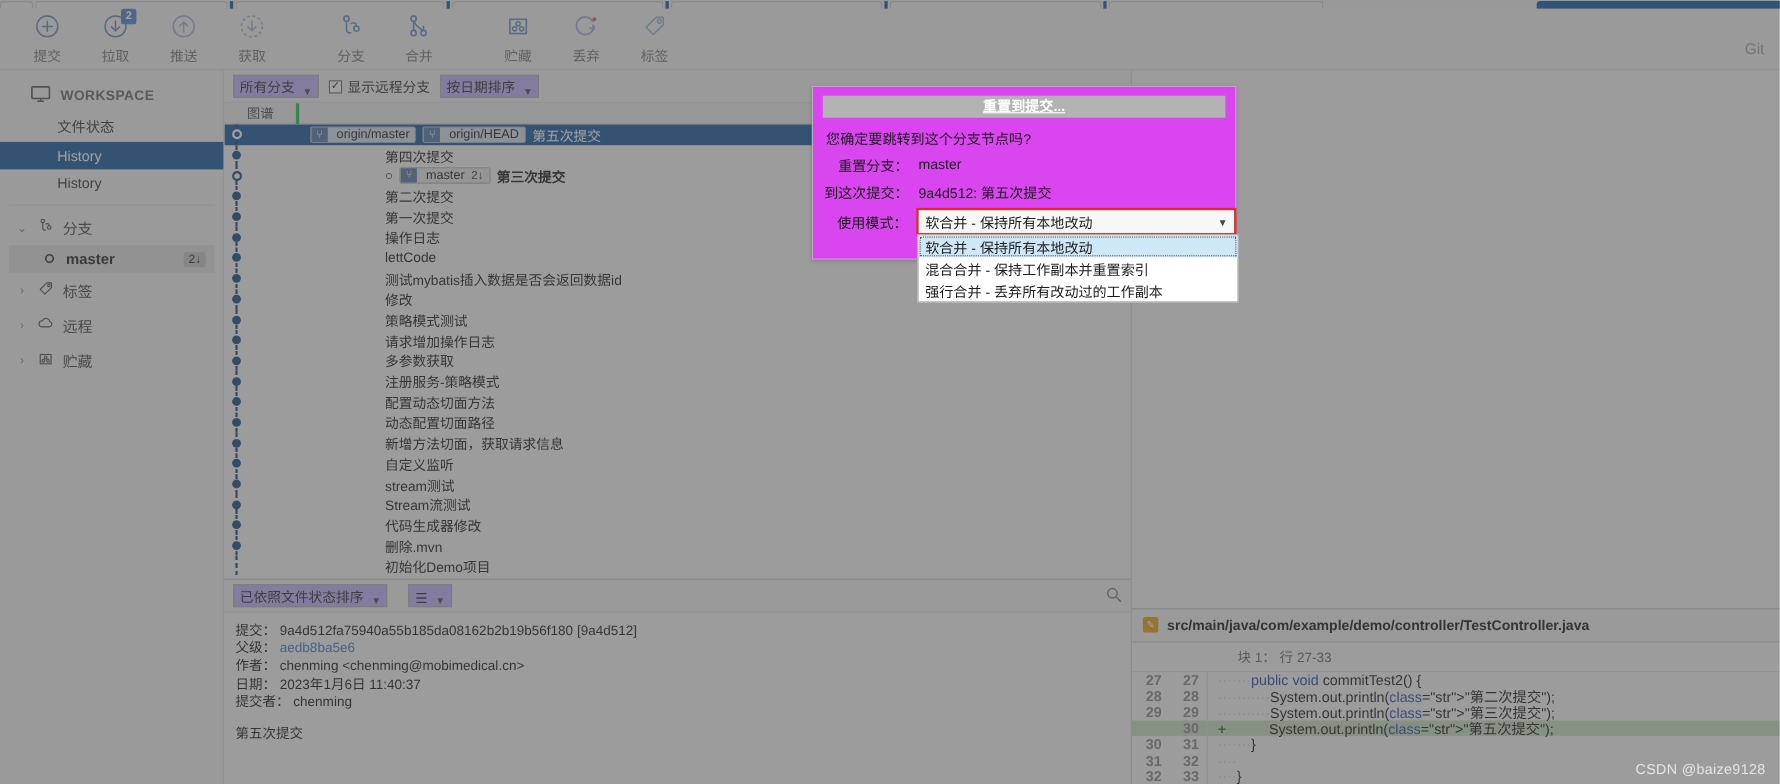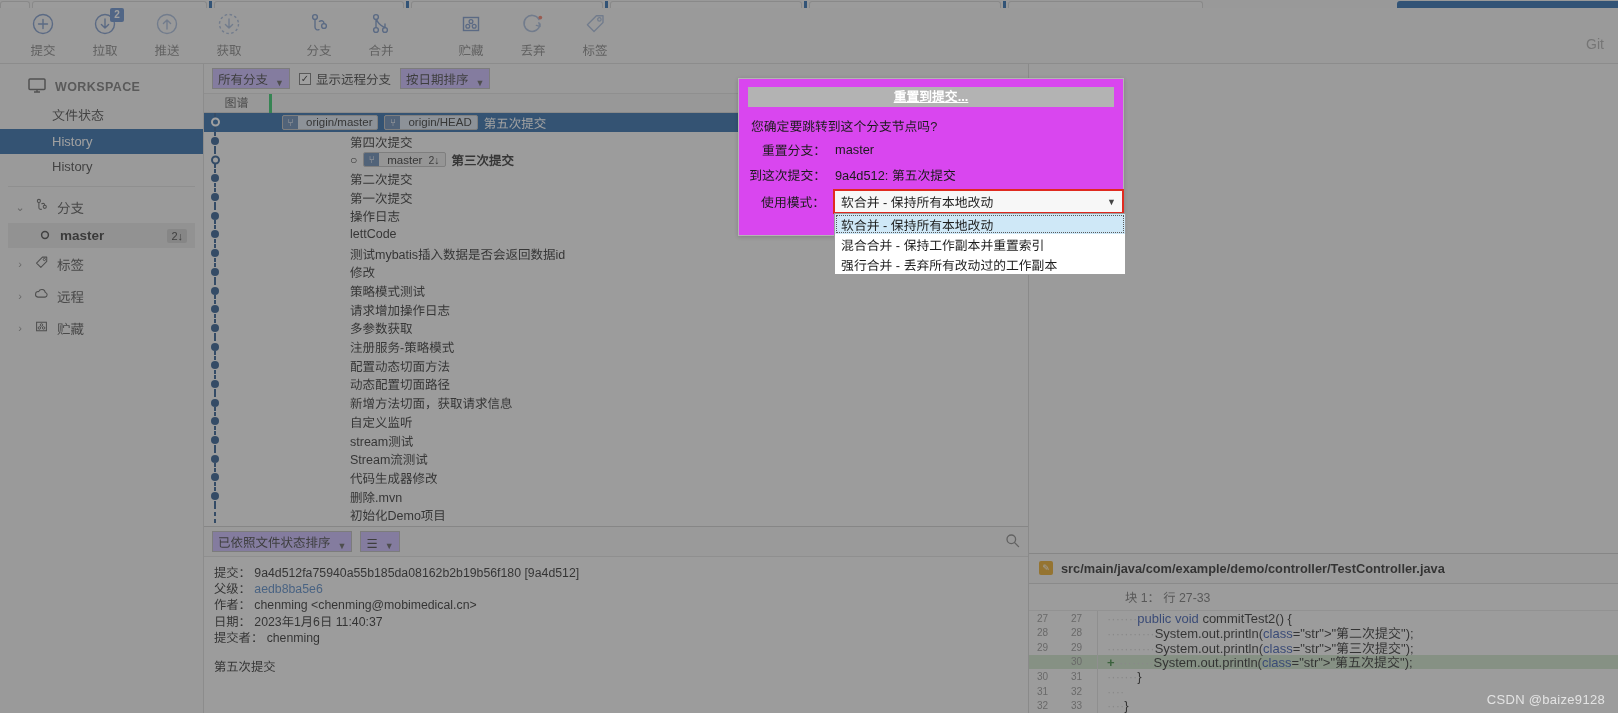--- a/index.html
+++ b/index.html
@@ -144,21 +144,21 @@
   }
   .reftag .ahead { color: #333; font-size: 10.5px; padding-left:2px;}
   .crow.sel .reftag { background: #d7e2ee; }
   .bold { font-weight: bold; }
   .headmark { color: #111; font-weight: bold; font-size: 12px; }
 
   
   .detailbar {
     height: 31px; background: #f3f3f3; border-top: 1px solid #c9c9c9;
     border-bottom: 1px solid #dcdcdc; display: flex; align-items: center;
-    gap: 8px; padding: 0 8px; position: relative;
+    gap: 19px; padding: 0 8px; position: relative;
   }
   .detailbar .srch { margin-left: auto; color: #7d7d7d; }
   .detailbody {
     flex: 0 0 156px; background: #f7f7f7; padding: 8px 10px;
     font-size: 12.3px; color: #1c1c1c; line-height: 1.32;
   }
   .detailbody .k { color: #1c1c1c; }
   .detailbody .lnk { color: #4a7fc1; }
   .detailbody .msg { margin-top: 13px; }
 
@@ -179,22 +179,22 @@
     display: inline-flex; align-items: center; justify-content: center;
     color: #fff; font-size: 9px;
   }
   .hunkhdr {
     padding: 4px 12px 4px 96px; font-family: "Liberation Sans", sans-serif;
     font-size: 12.3px; color: #6a6a6a; border-bottom: 1px solid #e2e2e2;
   }
   .dline { display: flex; height: 14.6px; align-items: center; }
   .dline.add { background: #c8e0c4; }
   .gut {
-    width: 34px; text-align: center; padding-right: 7px; color: #8c8c8c;
-    flex: 0 0 34px; font-size: 10px;
+    width: 34px; text-align: right; padding-right: 7px; color: #8c8c8c;
+    flex: 0 0 34px; font-size: 13px; font-weight: bold;
   }
   .gutsep { width: 1px; background: #dcdcdc; flex: 0 0 1px; height: 14.6px; margin-right: 9px;}
   .code { white-space: pre; color: #1c1c1c; }
   .kw { color: #2b4ea8; }
   .ws { color: #cfcfcf; }
   .plus { color: #2e7d32; font-weight: bold; }
 
   
   .overlay {
     position: absolute; inset: 0; background: rgba(72,72,72,0.52);

